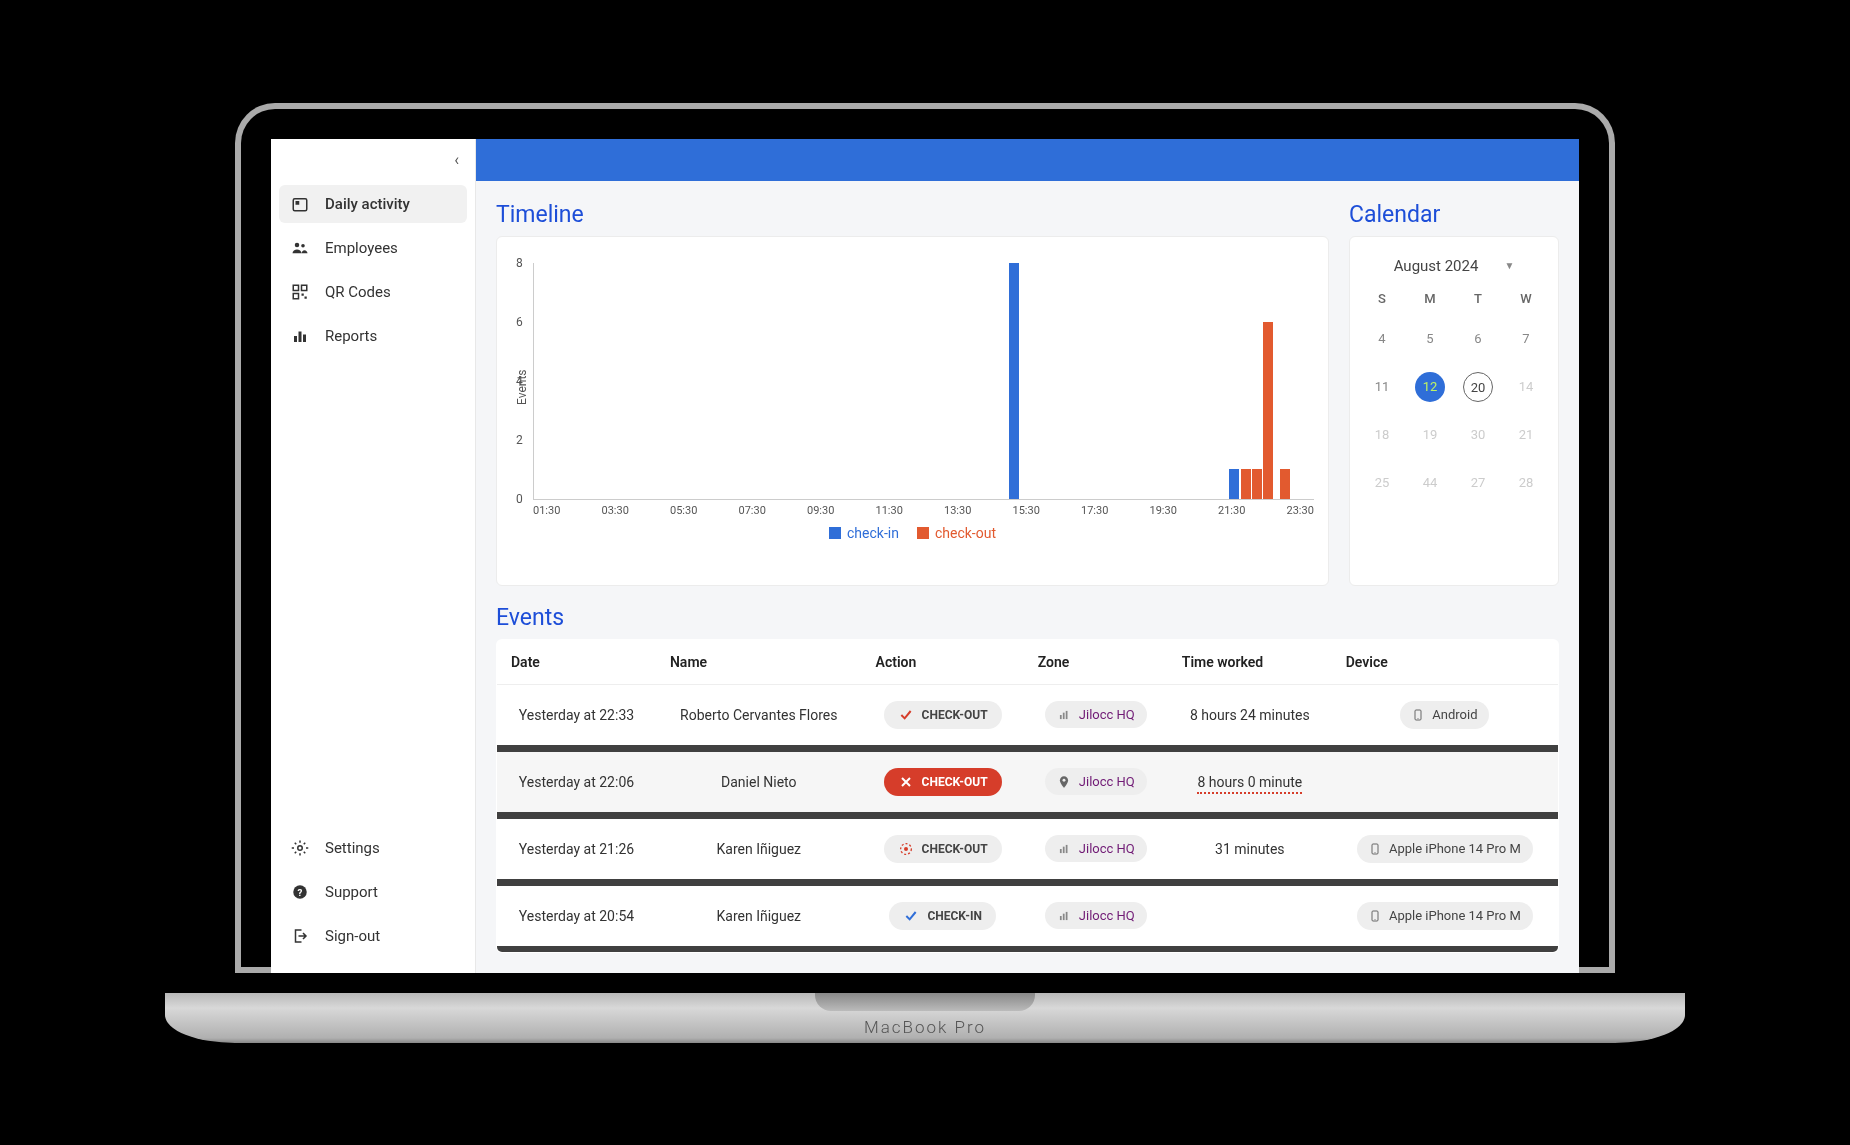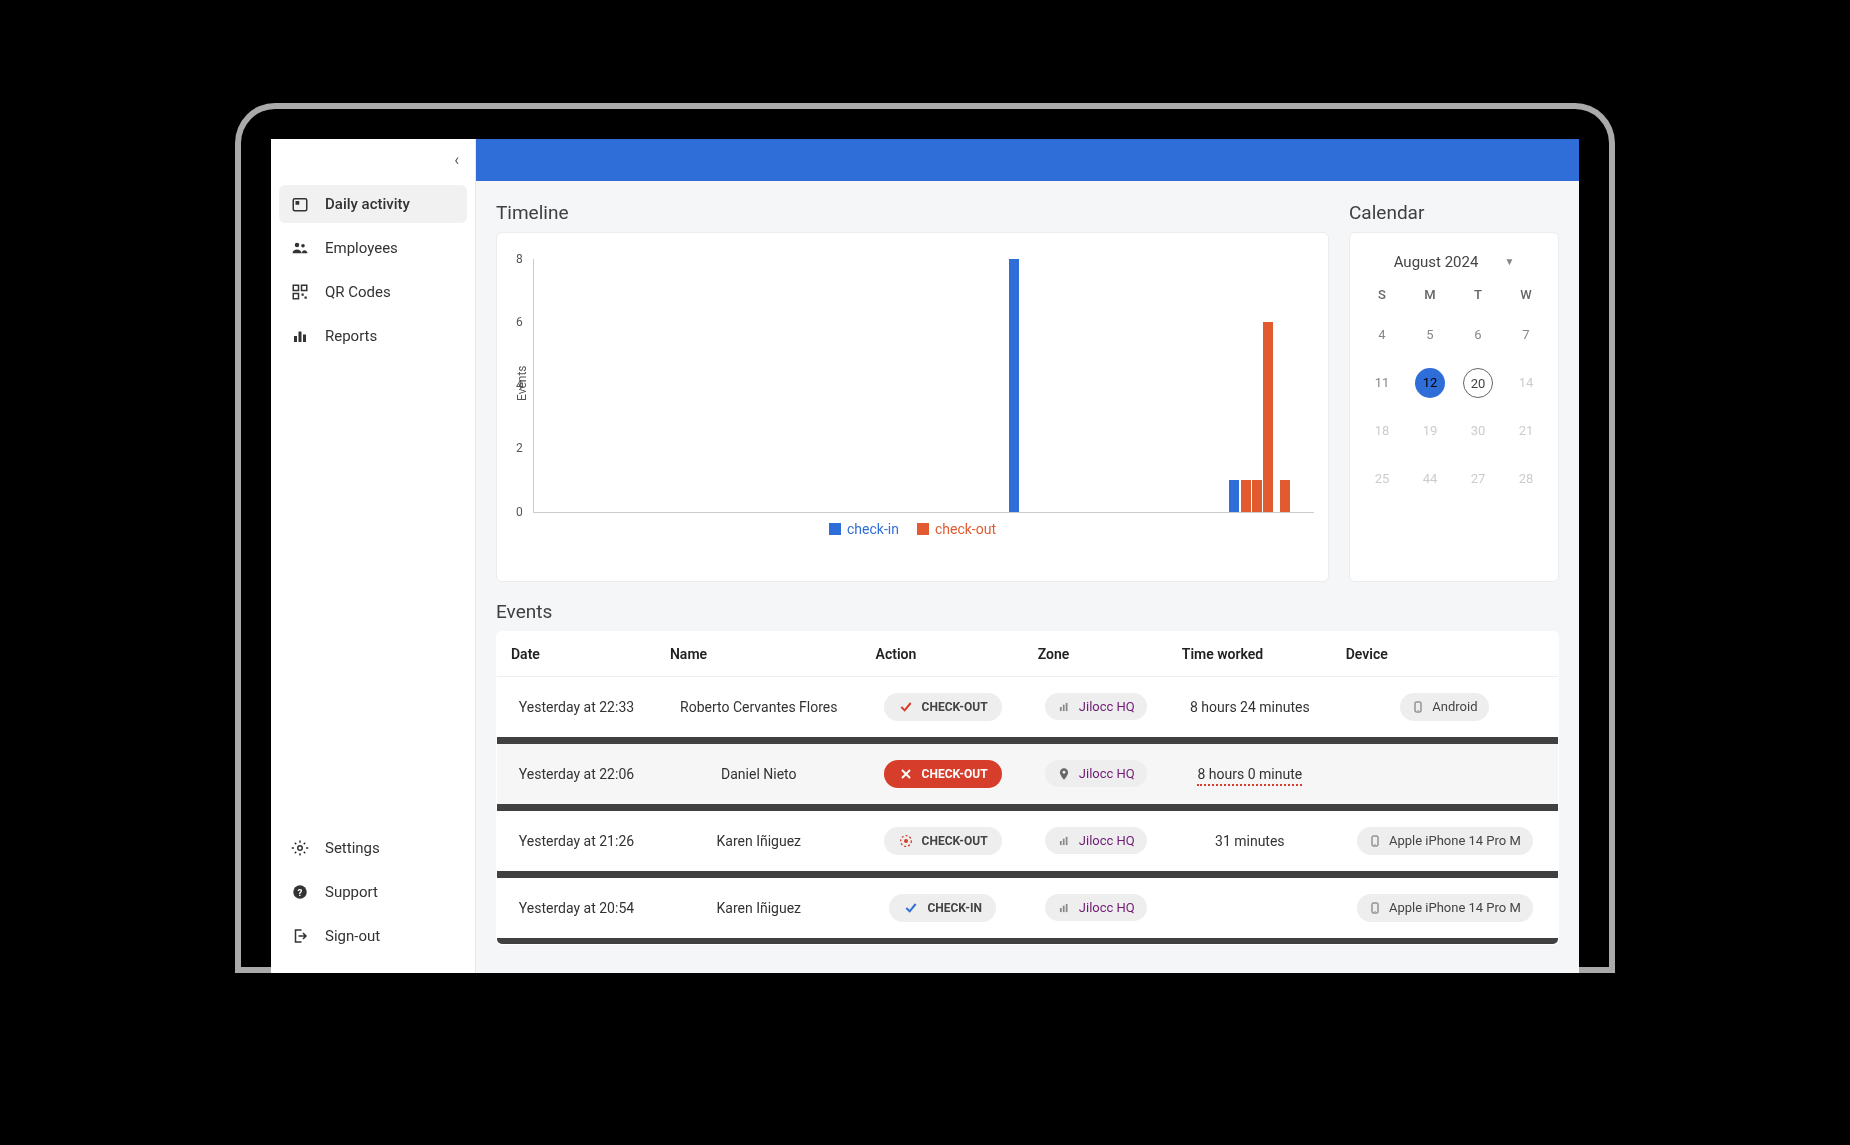--- a/index.html
+++ b/index.html
@@ -96,21 +96,21 @@
   color: #333;
   margin-bottom: 6px;
 }
 .side-item.active { background: #f1f1f1; font-weight: 500; }
 .side-item .icon { width: 18px; display:inline-flex; justify-content:center; }
 .sidebar-footer { padding: 4px 8px 12px 8px; }
 
 .main { flex: 1; display: flex; flex-direction: column; overflow: hidden; }
 .topbar { height: 42px; background: #2f6ed8; }
 .content { flex: 1; padding: 20px 20px 0 20px; overflow: hidden; }
-.section-title { color: #404040; font-size: 19px; font-weight: 400; margin-bottom: 8px; }
+.section-title { color: #1d4ed8; font-size: 23px; font-weight: 400; margin-bottom: 8px; }
 .row { display: flex; gap: 20px; }
 .card { background: #fff; border: 1px solid #ececec; border-radius: 6px; }
 .timeline-card { flex: 1; height: 350px; padding: 20px 14px 8px 14px; position: relative; }
 .calendar-card { width: 210px; height: 350px; padding: 20px 10px; overflow:hidden; }
 
 .chart-wrap { display: flex; height: 260px; }
 .ylabel { writing-mode: vertical-rl; transform: rotate(180deg); font-size: 12px; color: #555; text-align:center; padding:0 4px;}
 .chart-body { flex: 1; display: flex; flex-direction: column; }
 .plot { flex: 1; position: relative; border-left: 1px solid #ccc; border-bottom: 1px solid #ccc; margin-top:6px;}
 .ytick { position: absolute; left: -18px; font-size: 12px; color: #555; transform: translateY(50%); }
@@ -121,21 +121,21 @@
 .legend { display:flex; gap:18px; justify-content:center; padding-top:8px; font-size:14px;}
 .legend-item { display:flex; align-items:center; gap:6px;}
 .swatch { width:12px; height:12px; }
 .swatch.ci{background:#2f6ed8;} .swatch.co{background:#e25a2f;}
 
 .cal-header { display:flex; justify-content:center; align-items:center; gap:26px; font-size:15px; color:#444; margin-bottom:16px;}
 .cal-header .drop { color:#888; font-size:10px;}
 .cal-grid { display:grid; grid-template-columns: repeat(4, 1fr); text-align:center; row-gap: 18px; column-gap: 4px; font-size:13px; color:#888;}
 .cal-grid .wd { font-weight:500; color:#666;}
 .cal-day { width:30px; height:30px; line-height:30px; border-radius:50%; margin:0 auto; }
-.cal-day.sel { background:#2f6ed8; color:#000000; }
+.cal-day.sel { background:#2f6ed8; color:#bef264; }
 .cal-day.today { border:1px solid #666; color:#444; }
 .cal-day.muted { color:#ccc; }
 
 .events-section { margin-top: 18px; }
 .events-table { width:100%; background:#fff; border:1px solid #ececec; border-radius:6px; overflow:hidden; border-collapse: collapse;}
 .events-table th { text-align:left; font-size:14px; font-weight:600; padding:14px 14px; color:#222; border-bottom:1px solid #eee;}
 .events-table td { font-size:14px; padding:16px 14px; color:#333; border-bottom:7px solid #404040;text-align:center;}
 .events-table tr.hl td { background:#f6f6f6; }
 .pill { display:inline-flex; align-items:center; gap:8px; background:#eee; border-radius:18px; padding:6px 14px; font-size:12px; font-weight:700; color:#444;}
 .pill.red { background:#d63d2a; color:#fff; }
@@ -249,20 +249,34 @@
                           <span class="ytick" style="bottom: 25%;">2</span>
                           <span class="ytick" style="bottom: 50%;">4</span>
                           <span class="ytick" style="bottom: 75%;">6</span>
                           <span class="ytick" style="bottom: 100%;">8</span>
                           <div class="bar ci" style="left: 60.8696%; height: 100%;"></div>
                           <div class="bar ci" style="left: 89.1304%; height: 12.5%;"></div>
                           <div class="bar co" style="left: 90.5797%; height: 12.5%;"></div>
                           <div class="bar co" style="left: 92.029%; height: 12.5%;"></div>
                           <div class="bar co" style="left: 93.4783%; height: 75%;"></div>
                           <div class="bar co" style="left: 95.6522%; height: 12.5%;"></div>
+                        </div>
+                      <div class="xticks" id="xticks">
+                          <span>01:30</span>
+                          <span>03:30</span>
+                          <span>05:30</span>
+                          <span>07:30</span>
+                          <span>09:30</span>
+                          <span>11:30</span>
+                          <span>13:30</span>
+                          <span>15:30</span>
+                          <span>17:30</span>
+                          <span>19:30</span>
+                          <span>21:30</span>
+                          <span>23:30</span>
                         </div>
                     </div>
                   </div>
                   <div class="legend">
                     <div class="legend-item">
                         <span class="swatch ci"></span>
                         <span style="color:#2f6ed8">check-in</span>
                       </div>
                     <div class="legend-item">
                         <span class="swatch co"></span>
@@ -474,13 +488,17 @@
                   </tbody>
               </table>
             </div>
 
           </div>
         </div>
 
       </div>
     </div>
   </div>
+  <div class="laptop-base">
+    <div class="laptop-notch"></div>
+    <div class="laptop-label">MacBook Pro</div>
+  </div>
 </div>
 
 </body></html>

